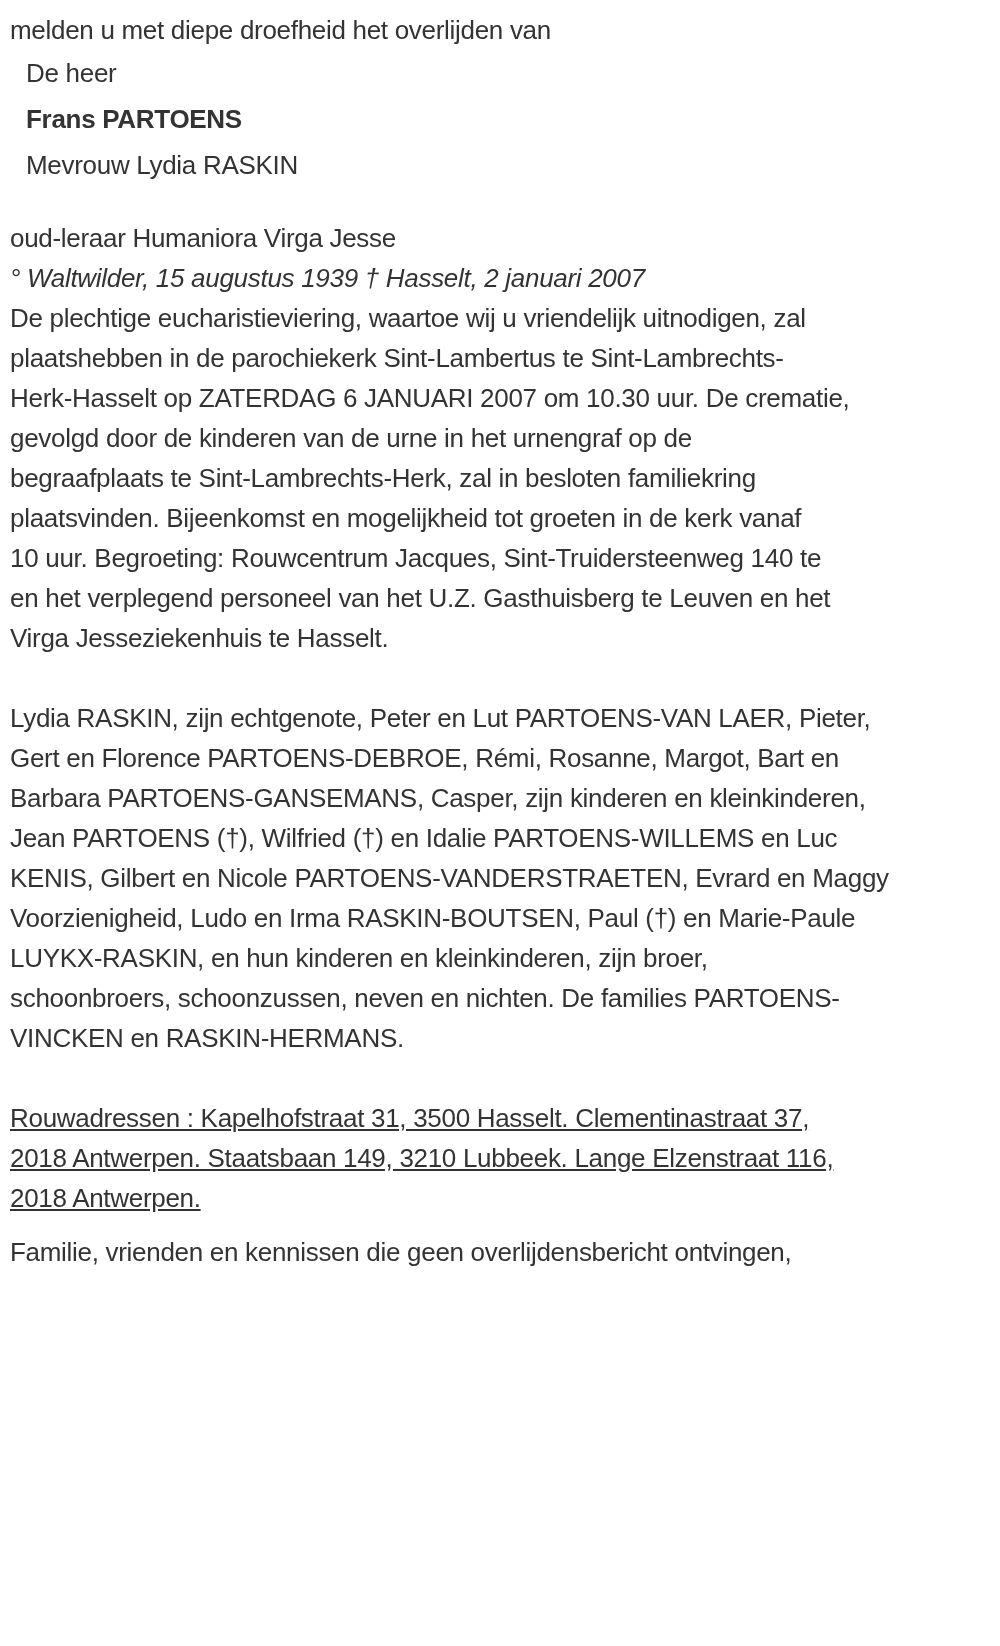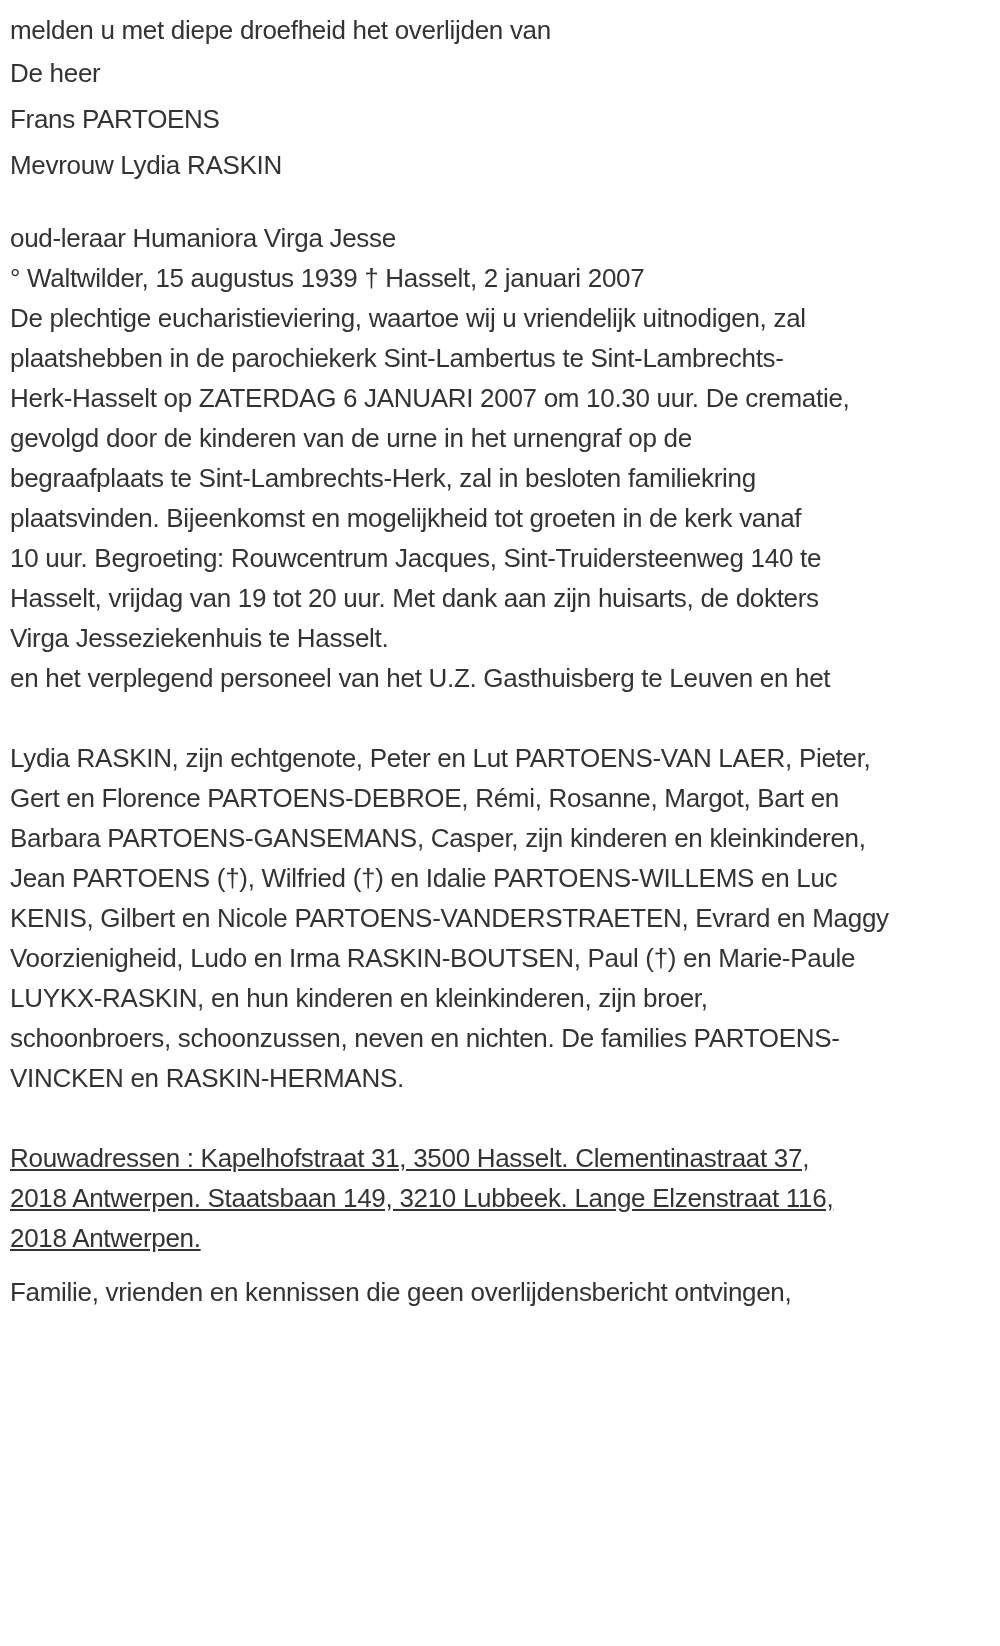--- a/index.html
+++ b/index.html
@@ -21,26 +21,26 @@
     margin: 0;
     font-size: 26px;
     line-height: 40px;
     letter-spacing: -0.3px;
     white-space: nowrap;
   }
   .header-block p {
     line-height: 46px;
   }
   .bold {
-    font-weight: normal;
+    font-weight: bold;
   }
   .intro        { margin-bottom: 40px; }
-  .header-block { margin-bottom: 30px; }
+  .header-block { margin-bottom: 30px; margin-left: 16px; }
   .profession   { margin-bottom: 40px; }
-  .lifedates    { margin-bottom: 54px; }
+  .lifedates    { margin-bottom: 54px; font-style: italic; }
   .para         { margin-bottom: 40px; }
   .addresses    { margin-bottom: 14px; text-decoration: underline; }
   .closing      { margin-bottom: 8px; }
 </style>
 </head>
 <body>
 
 <main class="doc">
 
   <p class="intro">melden u met diepe droefheid het overlijden van</p>
@@ -56,23 +56,22 @@
   <p class="lifedates">° Waltwilder, 15 augustus 1939 † Hasselt, 2 januari 2007</p>
 
   <section class="para">
     <p>De plechtige eucharistieviering, waartoe wij u vriendelijk uitnodigen, zal</p>
     <p>plaatshebben in de parochiekerk Sint-Lambertus te Sint-Lambrechts-</p>
     <p>Herk-Hasselt op ZATERDAG 6 JANUARI 2007 om 10.30 uur. De crematie,</p>
     <p>gevolgd door de kinderen van de urne in het urnengraf op de</p>
     <p>begraafplaats te Sint-Lambrechts-Herk, zal in besloten familiekring</p>
     <p>plaatsvinden. Bijeenkomst en mogelijkheid tot groeten in de kerk vanaf</p>
     <p>10 uur. Begroeting: Rouwcentrum Jacques, Sint-Truidersteenweg 140 te</p>
-    <p>Hasselt, vrijdag van 19 tot 20 uur. Met dank aan zijn huisarts, de dokters</p>
+    <p>en het verplegend personeel van het U.Z. Gasthuisberg te Leuven en het</p>
     <p>Virga Jesseziekenhuis te Hasselt.</p>
-    <p>en het verplegend personeel van het U.Z. Gasthuisberg te Leuven en het</p>
   </section>
 
   <section class="para">
     <p>Lydia RASKIN, zijn echtgenote, Peter en Lut PARTOENS-VAN LAER, Pieter,</p>
     <p>Gert en Florence PARTOENS-DEBROE, Rémi, Rosanne, Margot, Bart en</p>
     <p>Barbara PARTOENS-GANSEMANS, Casper, zijn kinderen en kleinkinderen,</p>
     <p>Jean PARTOENS (†), Wilfried (†) en Idalie PARTOENS-WILLEMS en Luc</p>
     <p>KENIS, Gilbert en Nicole PARTOENS-VANDERSTRAETEN, Evrard en Maggy</p>
     <p>Voorzienigheid, Ludo en Irma RASKIN-BOUTSEN, Paul (†) en Marie-Paule</p>
     <p>LUYKX-RASKIN, en hun kinderen en kleinkinderen, zijn broer,</p>

